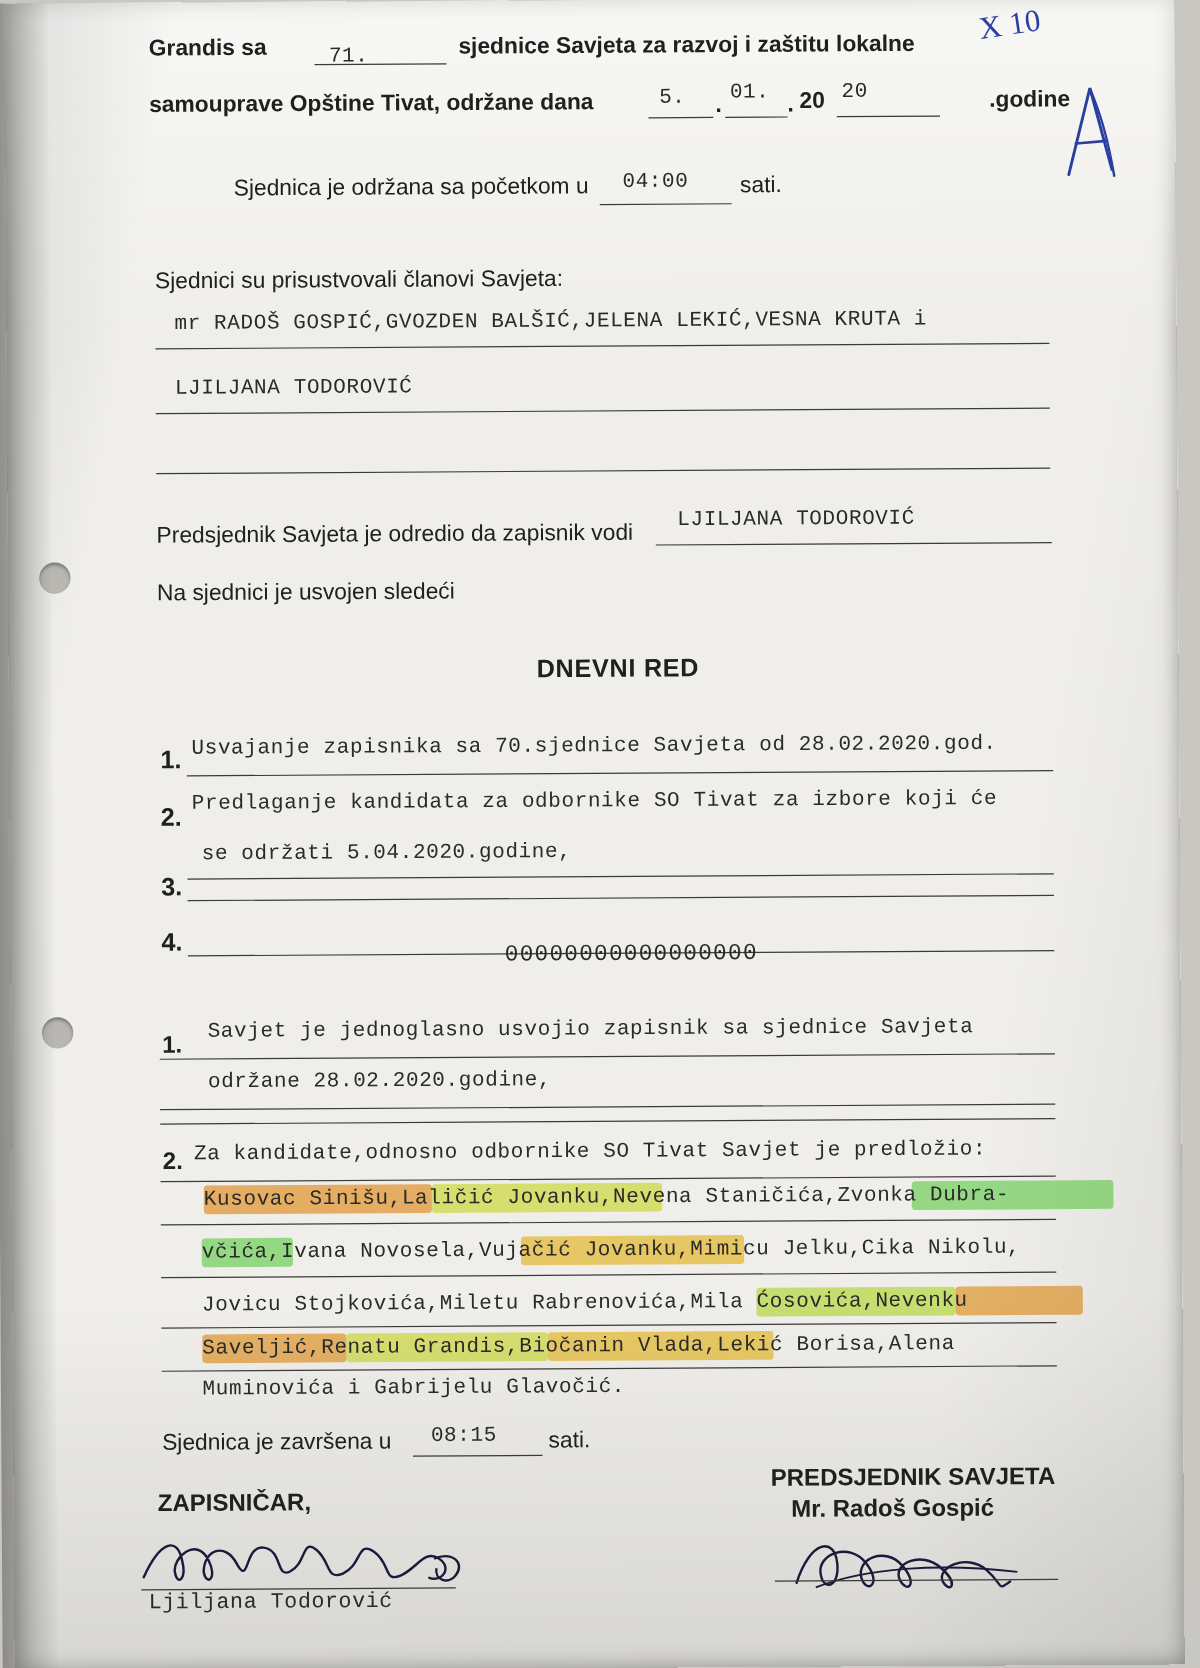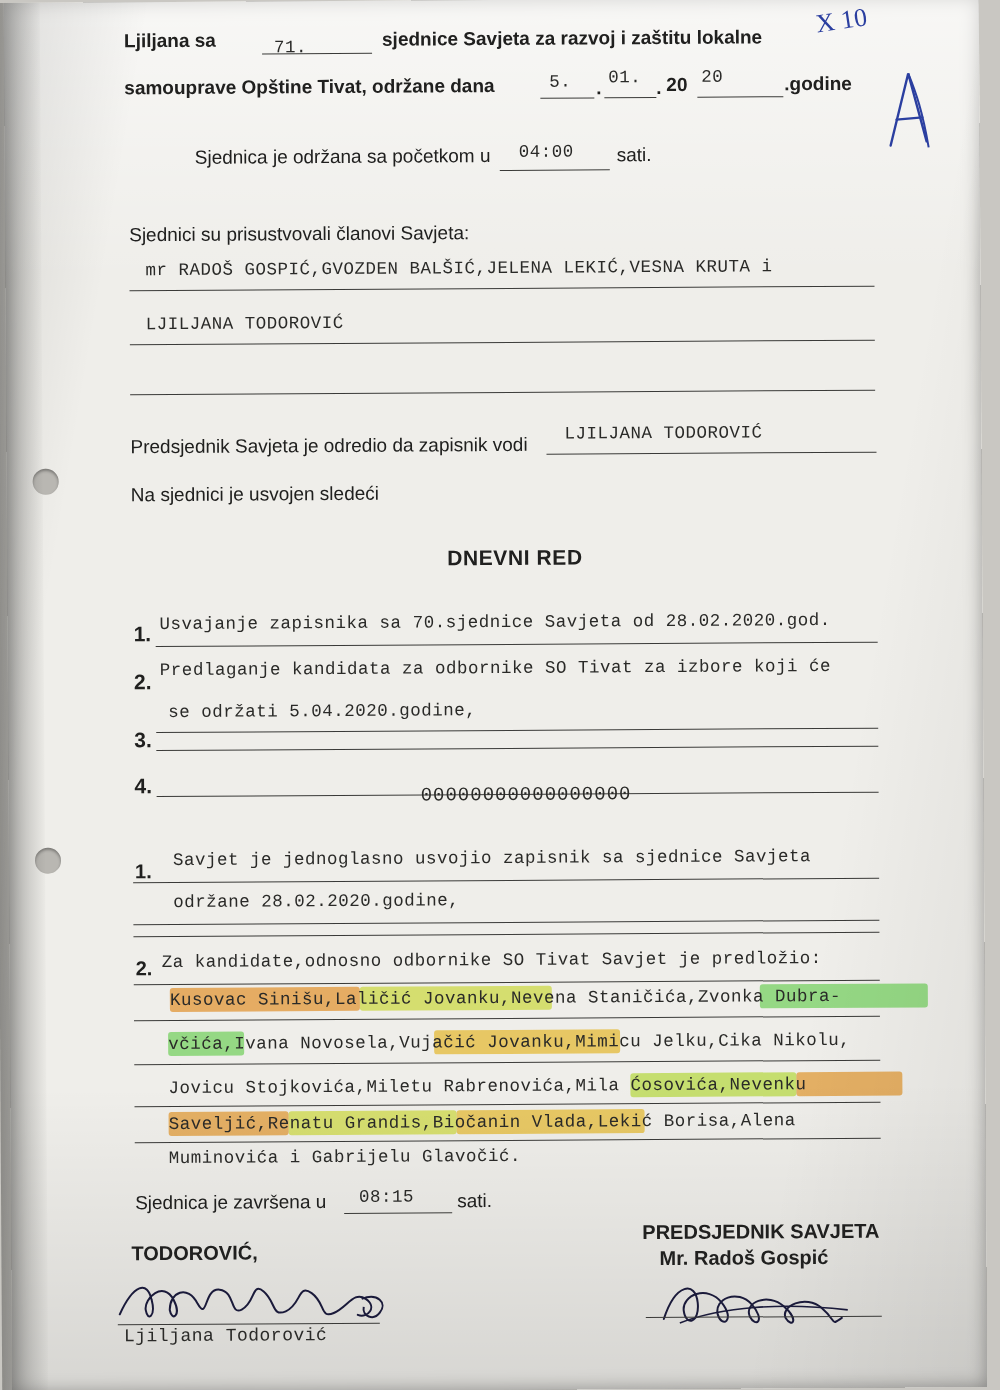--- a/index.html
+++ b/index.html
@@ -103,36 +103,36 @@
       <div class="hole" style="left:26px; top:466px;"></div>
       <div class="hole" style="left:26px; top:845px;"></div>
 
       <div class="pen" style="left:812px; top:8px; transform:rotate(-8deg);">X 10</div>
       <svg class="ink" style="left:848px; top:70px; width:90px; height:90px;">
         <path d="M38 78 L56 6 L74 74" stroke="#2b3fa0" stroke-width="2.4" fill="none" stroke-linecap="round"></path>
         <path d="M44 52 L70 50" stroke="#2b3fa0" stroke-width="2.2" fill="none" stroke-linecap="round"></path>
         <path d="M56 6 C64 26, 70 44, 76 80" stroke="#2b3fa0" stroke-width="2" fill="none"></path>
       </svg>
 
-      <div class="pr" style="left:120px; top:28px;">Ljiljana sa</div>
+      <div class="pr" style="left:120px; top:28px;">Grandis sa</div>
       <div class="tw" style="left:270px; top:36px;">71.</div>
       <div class="line" style="left:258px; top:52px; width:110px;"></div>
       <div class="pr" style="left:378px; top:28px;">sjednice Savjeta za razvoj i zaštitu lokalne</div>
 
       <div class="pr" style="left:120px; top:75px;">samouprave Opštine Tivat, održane dana</div>
       <div class="tw" style="left:545px; top:72px;">5.</div>
       <div class="line" style="left:536px; top:98px; width:54px;"></div>
       <div class="pr" style="left:592px; top:78px;">.</div>
       <div class="tw" style="left:604px; top:68px;">01.</div>
       <div class="line" style="left:600px; top:98px; width:52px;"></div>
       <div class="pr" style="left:652px; top:78px;">.</div>
       <div class="pr" style="left:662px; top:75px;">20</div>
       <div class="tw" style="left:697px; top:68px;">20</div>
       <div class="line" style="left:693px; top:98px; width:86px;"></div>
-      <div class="pr" style="left:780px; top:75px;">.godine</div>
+      <div class="pr" style="left:820px; top:75px;">.godine</div>
 
       <div class="pr" style="left:190px; top:145px; font-weight:normal;">Sjednica je održana sa početkom u</div>
       <div class="tw" style="left:514px; top:142px;">04:00</div>
       <div class="line" style="left:495px; top:170px; width:110px;"></div>
       <div class="pr" style="left:612px; top:145px; font-weight:normal;">sati.</div>
 
       <div class="pr" style="left:124px; top:222px; font-weight:normal;">Sjednici su prisustvovali članovi Savjeta:</div>
       <div class="tw" style="left:140px; top:258px;">mr RADOŠ GOSPIĆ,GVOZDEN BALŠIĆ,JELENA LEKIĆ,VESNA KRUTA i</div>
       <div class="line" style="left:124px; top:288px; width:745px;"></div>
       <div class="tw" style="left:140px; top:312px;">LJILJANA TODOROVIĆ</div>
@@ -194,21 +194,21 @@
       <div class="line" style="left:124px; top:1104px; width:746px;"></div>
       <div class="tw" style="left:158px; top:1112px;">Saveljić,Renatu Grandis,Biočanin Vlada,Lekić Borisa,Alena</div>
       <div class="line" style="left:124px; top:1140px; width:746px;"></div>
       <div class="tw" style="left:158px; top:1146px;">Muminovića i Gabrijelu Glavočić.</div>
 
       <div class="pr" style="left:124px; top:1190px; font-weight:normal;">Sjednica je završena u</div>
       <div class="tw" style="left:348px; top:1186px;">08:15</div>
       <div class="line" style="left:333px; top:1212px; width:108px;"></div>
       <div class="pr" style="left:446px; top:1190px; font-weight:normal;">sati.</div>
 
-      <div class="pr" style="left:120px; top:1240px; font-size:20px;">TODOROVIĆ,</div>
+      <div class="pr" style="left:120px; top:1240px; font-size:20px;">ZAPISNIČAR,</div>
       <svg class="ink" style="left:100px; top:1268px; width:290px; height:60px;">
         <path d="M8 44 C22 14, 36 10, 40 30 C44 46, 36 52, 34 40 C32 28, 52 10, 62 30 C70 46, 60 52, 58 40 C58 22, 76 14, 86 34
                  C96 52, 92 18, 108 20 C124 22, 118 46, 130 40 C144 33, 140 12, 152 22
                  C164 32, 160 48, 174 42 C190 35, 186 14, 200 24 C214 34, 208 50, 222 44
                  C236 38, 242 22, 254 30 C266 38, 256 50, 246 46" stroke="#1a1a3a" stroke-width="2" fill="none" stroke-linecap="round"></path>
         <path d="M250 30 C266 24, 276 34, 268 44 C262 52, 250 48, 252 38" stroke="#1a1a3a" stroke-width="2" fill="none"></path>
       </svg>
       <div class="line" style="left:106px; top:1322px; width:262px;"></div>
       <div class="tw" style="left:112px; top:1324px; font-size:18px;">Ljiljana Todorović</div>
 

